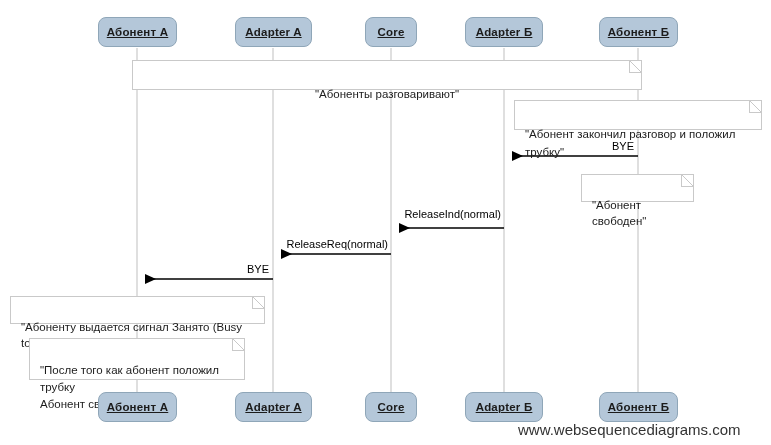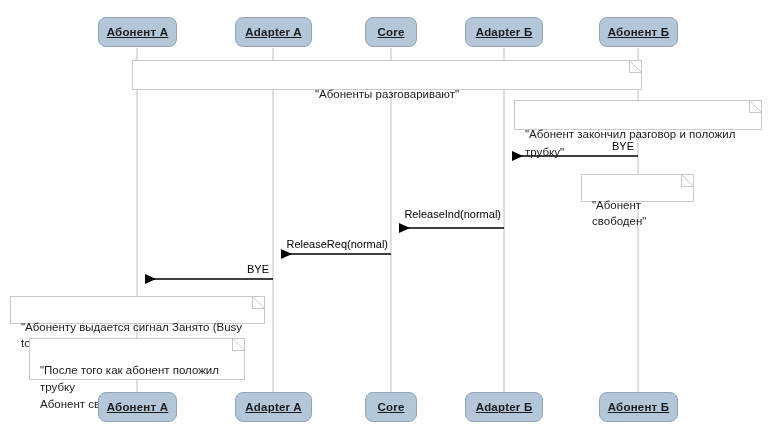--- a/index.html
+++ b/index.html
@@ -181,14 +181,15 @@
   <div class="msg-label" style="left:395px; top:208px; width:106px;">ReleaseInd(normal)</div>
   <div class="msg-label" style="left:280px; top:238px; width:108px;">ReleaseReq(normal)</div>
   <div class="msg-label" style="left:170px; top:263px; width:99px;">BYE</div>
 
   <div class="participant" style="left:98px; top:392px; width:79px;">Абонент А</div>
   <div class="participant" style="left:235px; top:392px; width:77px;">Adapter A</div>
   <div class="participant" style="left:365px; top:392px; width:52px;">Core</div>
   <div class="participant" style="left:465px; top:392px; width:78px;">Adapter Б</div>
   <div class="participant" style="left:599px; top:392px; width:79px;">Абонент Б</div>
 
+  <div class="watermark" style="left:518px; top:421px;">www.websequencediagrams.com</div>
 
 </div>
 
 </body></html>

